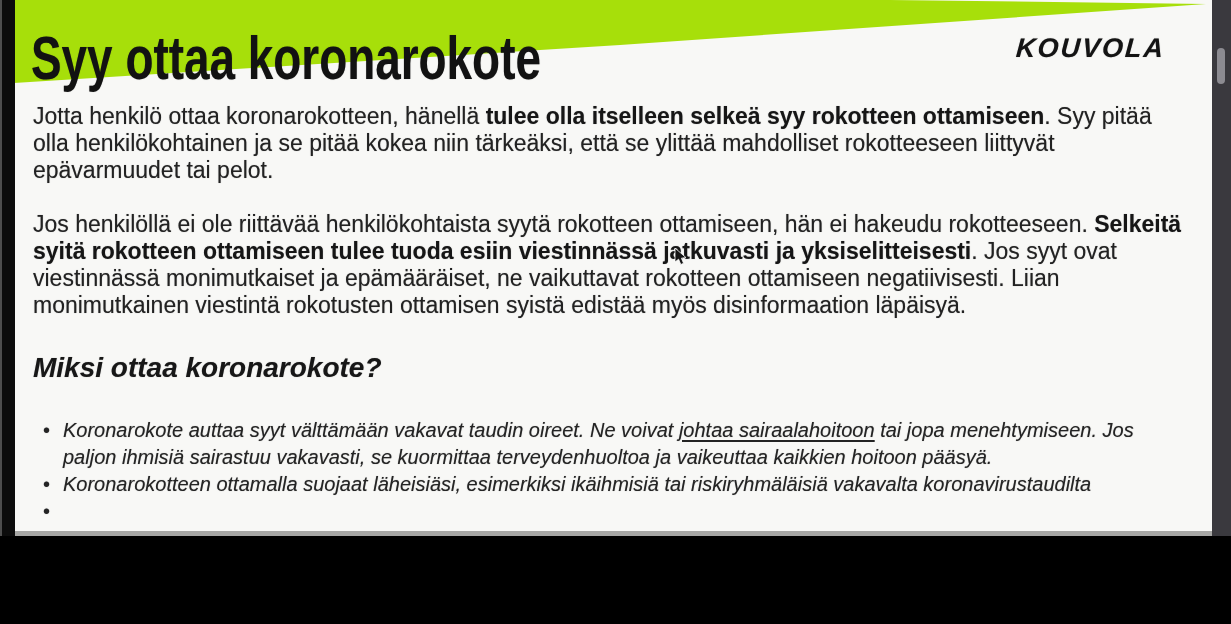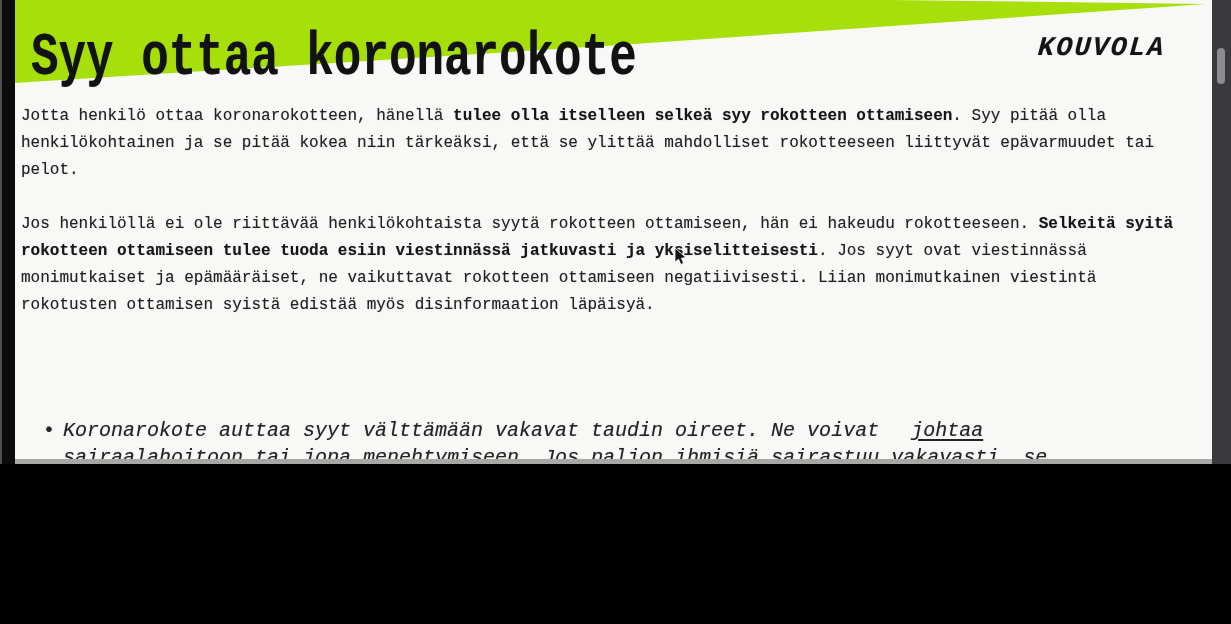--- a/index.html
+++ b/index.html
@@ -1,57 +1,57 @@
 <!DOCTYPE html>
 <html><head>
 <meta charset="utf-8">
 <style>
   html,body{margin:0;padding:0;background:#000;}
   .stage{
-    position:relative;width:1231px;height:464px;overflow:hidden;
+    position:relative;width:1231px;height:536px;overflow:hidden;
     background:#f8f8f6;
-    font-family:Liberation Mono, monospace;
+    font-family:Liberation Sans, sans-serif;
     color:#1e1e1e;
   }
   .soft{text-shadow:0 0 1px rgba(30,30,30,.4);}
   
   .band{position:absolute;top:0;left:0;z-index:1;}
   
   .title{
     position:absolute;left:31px;top:22px;z-index:3;
     font-size:62px;font-weight:bold;color:#121212;white-space:nowrap;
     transform:scaleX(.74);transform-origin:0 0;letter-spacing:0;
   }
   
   .logo{
     position:absolute;top:33px;right:66px;z-index:3;
     font-size:27px;font-weight:bold;font-style:italic;letter-spacing:2px;
     color:#141414;transform:skewX(-4deg);white-space:nowrap;
   }
   
   .para{
-    position:absolute;left:21px;width:1158px;z-index:3;
-    font-size:16px;line-height:27px;color:#222;
+    position:absolute;left:33px;width:1158px;z-index:3;
+    font-size:23px;line-height:27px;color:#222;
   }
   .para b{color:#161616;}
   .p1{top:103px;}
   .p2{top:211px;}
   .subheading{
     position:absolute;left:33px;top:352px;z-index:3;
     font-size:28px;font-weight:bold;font-style:italic;color:#171717;
   }
   
   .bullets{
     position:absolute;left:33px;top:417px;width:1140px;z-index:3;
     font-size:20px;font-style:italic;line-height:27px;color:#242424;
     list-style:none;margin:0;padding:0;
   }
   .bullets li{position:relative;padding-left:30px;margin:0;}
   .bullet-marker{position:absolute;left:10px;top:0;font-style:normal;}
-  .u{text-decoration:underline;text-underline-offset:3px;margin-left:20px;}
+  .u{text-decoration:underline;text-underline-offset:3px;}
   
   .wedge{position:absolute;left:0;top:0;z-index:4;}
   
   .bottom-strip{
     position:absolute;left:15px;right:19px;bottom:0;height:5px;
     background:#a7a7a5;z-index:3;
   }
   
   .left-bar{position:absolute;left:0;top:0;width:15px;height:624px;background:#0c0c0c;z-index:5;}
   .left-bar-edge{position:absolute;left:0;top:0;width:2px;height:624px;background:#4e4e4e;z-index:6;}
@@ -74,27 +74,28 @@
     <polygon points="14,0 890,0 1206,4 620,45 14,83" fill="#a7df0a"></polygon>
   </svg>
 
   <div class="title soft">Syy ottaa koronarokote</div>
   <div class="logo soft">KOUVOLA</div>
 
   <div class="para p1 soft"><span>Jotta henkilö ottaa koronarokotteen, hänellä </span><b>tulee olla itselleen selkeä syy rokotteen ottamiseen</b><span>. Syy pitää olla henkilökohtainen ja se pitää kokea niin tärkeäksi, että se ylittää mahdolliset rokotteeseen liittyvät epävarmuudet tai pelot.</span></div>
 
   <div class="para p2 soft"><span>Jos henkilöllä ei ole riittävää henkilökohtaista syytä rokotteen ottamiseen, hän ei hakeudu rokotteeseen. </span><b>Selkeitä syitä rokotteen ottamiseen tulee tuoda esiin viestinnässä jatkuvasti ja yksiselitteisesti</b><span>. Jos syyt ovat viestinnässä monimutkaiset ja epämääräiset, ne vaikuttavat rokotteen ottamiseen negatiivisesti. Liian monimutkainen viestintä rokotusten ottamisen syistä edistää myös disinformaation läpäisyä.</span></div>
 
+  <div class="subheading soft">Miksi ottaa koronarokote?</div>
 
   <ul class="bullets soft">
     <li>
       <span class="bullet-marker">•</span><span>Koronarokote auttaa syyt välttämään vakavat taudin oireet. Ne voivat </span><span class="u">johtaa sairaalahoitoon</span><span> tai jopa menehtymiseen. Jos paljon ihmisiä sairastuu vakavasti, se kuormittaa terveydenhuoltoa ja vaikeuttaa kaikkien hoitoon pääsyä.</span>
     </li>
     <li>
-      <span class="bullet-marker">•</span>
+      <span class="bullet-marker">•</span><span>Koronarokotteen ottamalla suojaat läheisiäsi, esimerkiksi ikäihmisiä tai riskiryhmäläisiä vakavalta koronavirustaudilta</span>
     </li>
     <li>
       <span class="bullet-marker">•</span>
     </li>
   </ul>
 
   <div class="bottom-strip"></div>
 
   <svg class="wedge" width="1231" height="624" viewBox="0 0 1231 624">
     <polygon points="688,624 1231,590 1231,624" fill="#0a0a0a"></polygon>

